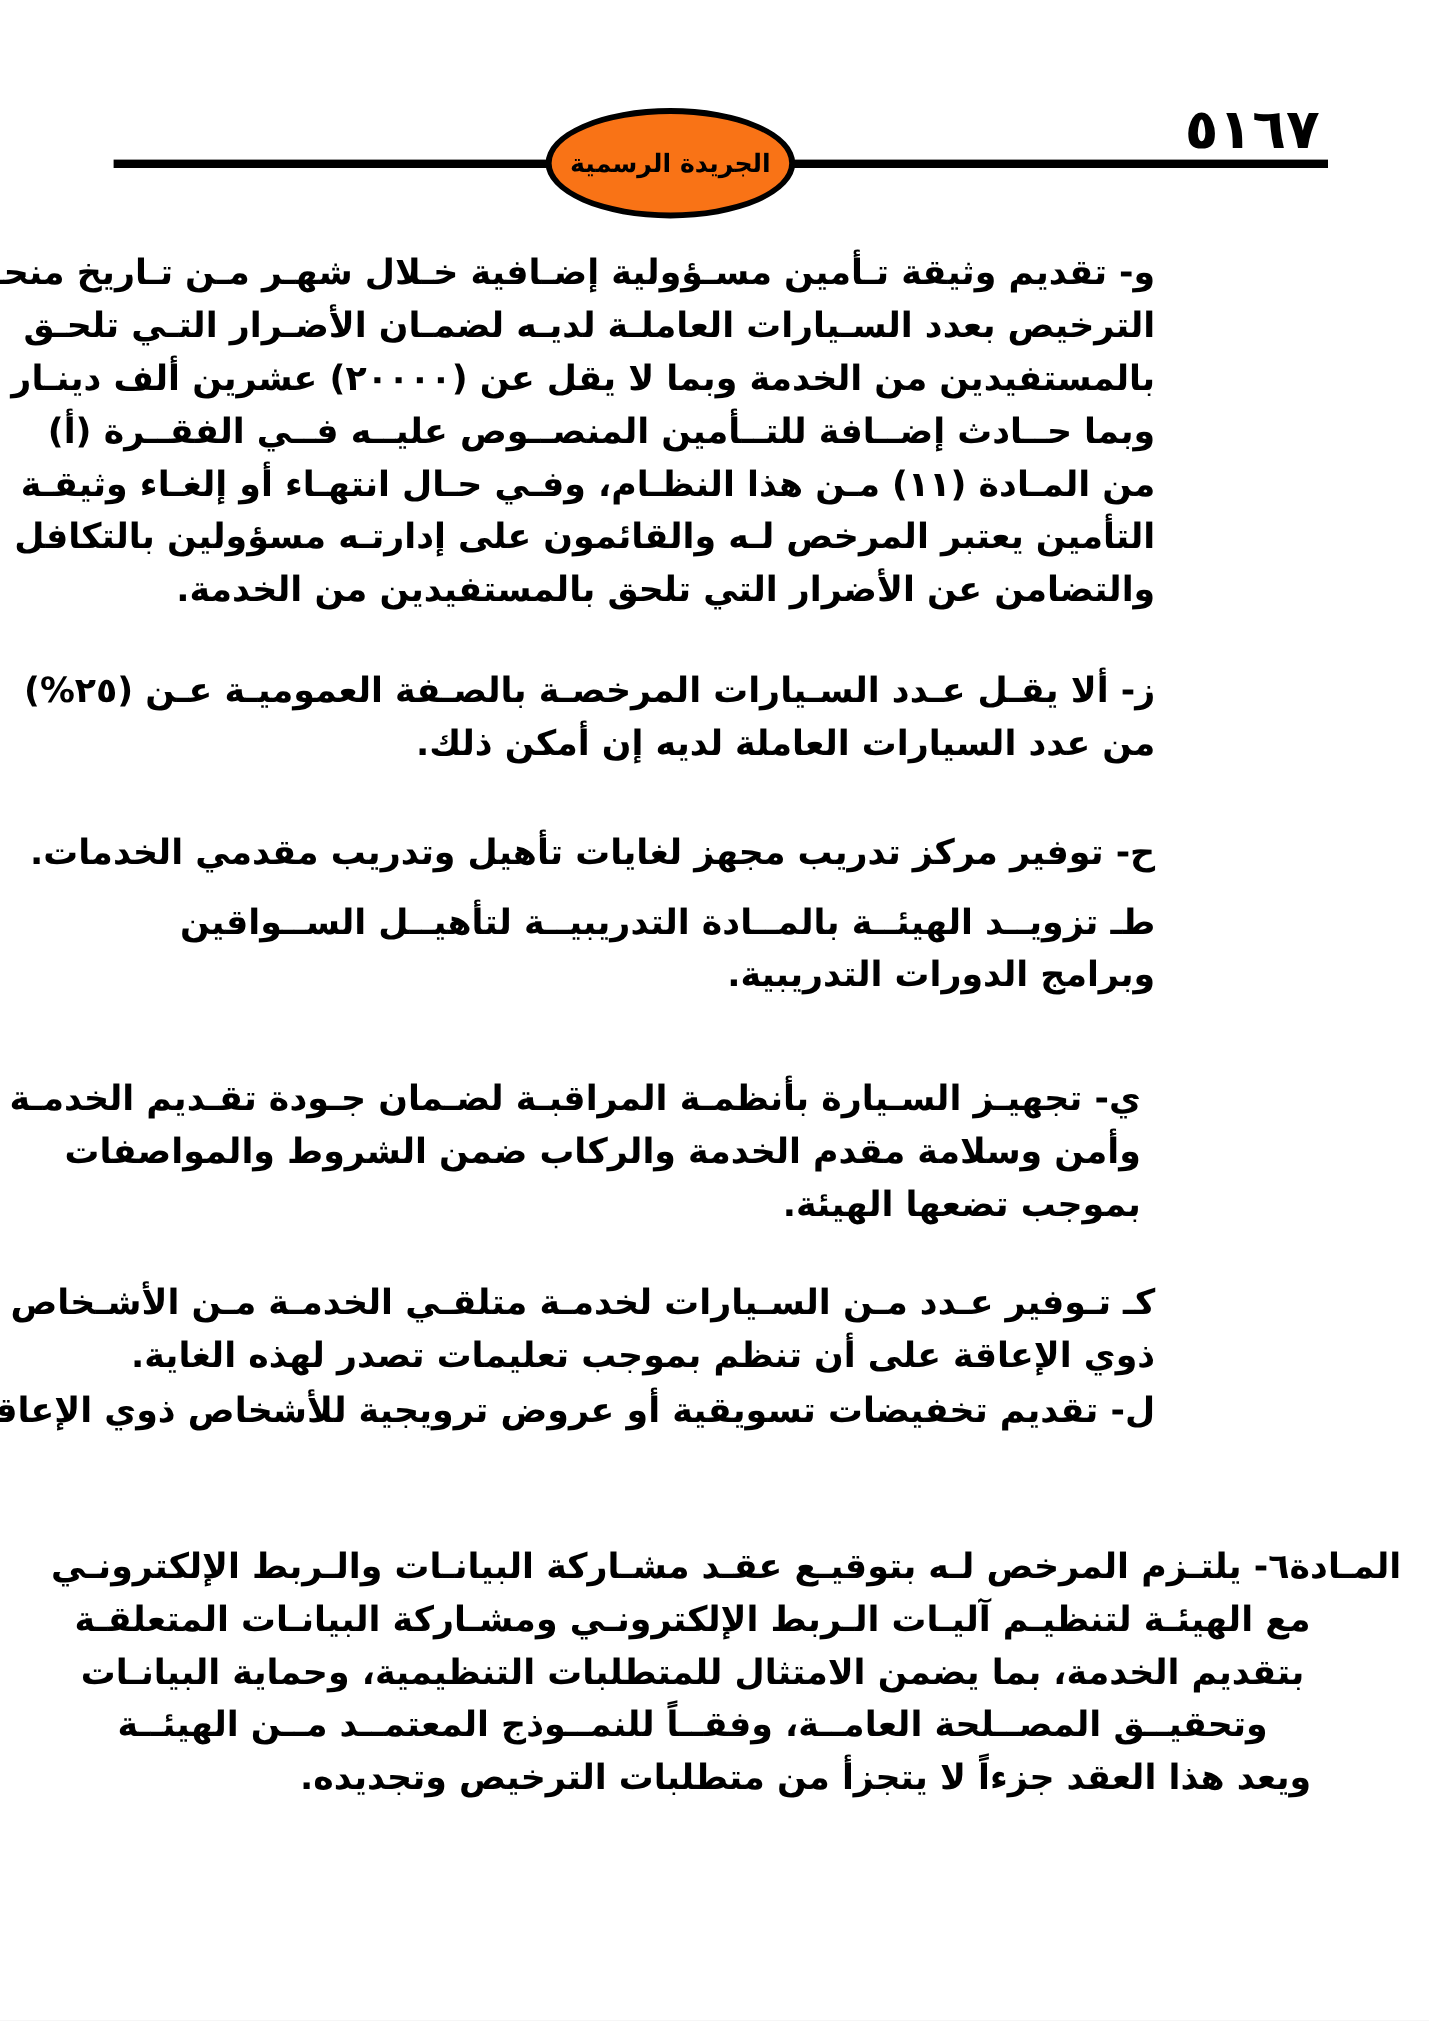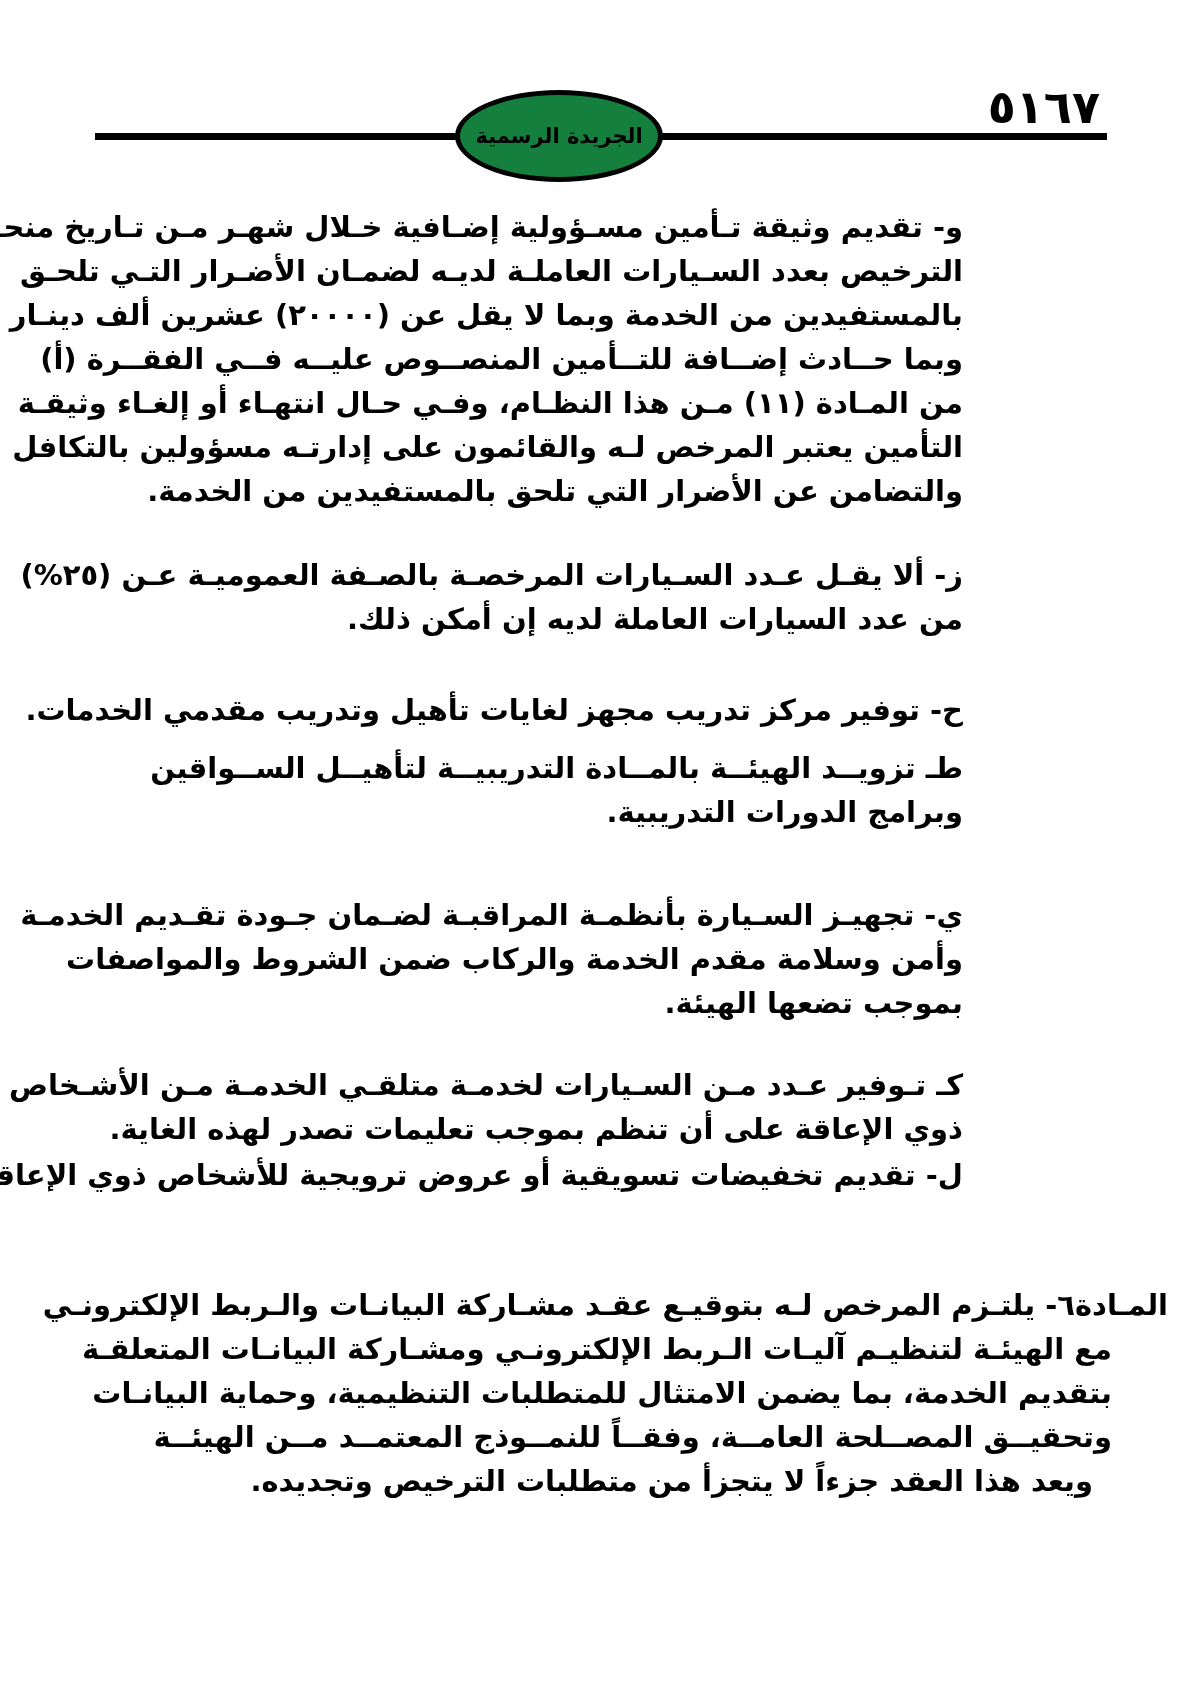--- a/index.html
+++ b/index.html
@@ -23,21 +23,21 @@
   .rule{
     position:absolute;
     top:133px;left:95px;
     width:1012px;height:7px;
     background:#000;
   }
   .banner-ellipse{
     position:absolute;
     left:455px;top:90px;
     width:208px;height:92px;
-    background:#15803d;
+    background:#f97316;
     border:5px solid #000;
     border-radius:50%;
     display:flex;align-items:center;justify-content:center;
     box-sizing:border-box;
   }
   .banner-ellipse span{
     font-size:21px;font-weight:bold;
     direction:rtl;
     white-space:nowrap;
   }
@@ -48,21 +48,21 @@
     font-size:29px;
   }
   .ln{
     white-space:nowrap;
     height:44px;
     line-height:44px;
     text-align:right;
     direction:rtl;
   }
   
-  .ind{padding-right:56px;}
+  .ind{padding-right:56px;text-align:center;}
   .ind2{padding-right:75px;}
 </style>
 </head>
 <body>
 
 <div class="page">
 
   <div class="pagenum">٥١٦٧</div>
 
   <div class="rule"></div>
@@ -88,21 +88,21 @@
 
   <div class="para" style="top:688px;right:228px;">
     <div class="ln">ح- توفير مركز تدريب مجهز لغايات تأهيل وتدريب مقدمي الخدمات.</div>
   </div>
 
   <div class="para" style="top:746px;right:228px;">
     <div class="ln">طـ تزويــد الهيئــة بالمــادة التدريبيــة لتأهيــل الســواقين</div>
     <div class="ln">وبرامج الدورات التدريبية.</div>
   </div>
 
-  <div class="para" style="top:893px;right:228px;margin-left:36px;">
+  <div class="para" style="top:893px;right:240px;margin-left:36px;">
     <div class="ln">ي- تجهيـز السـيارة بأنظمـة المراقبـة لضـمان جـودة تقـديم الخدمـة</div>
     <div class="ln">وأمن وسلامة مقدم الخدمة والركاب ضمن الشروط والمواصفات</div>
     <div class="ln">بموجب تضعها الهيئة.</div>
   </div>
 
   <div class="para" style="top:1063px;right:228px;">
     <div class="ln">كـ تـوفير عـدد مـن السـيارات لخدمـة متلقـي الخدمـة مـن الأشـخاص</div>
     <div class="ln">ذوي الإعاقة على أن تنظم بموجب تعليمات تصدر لهذه الغاية.</div>
   </div>
 

